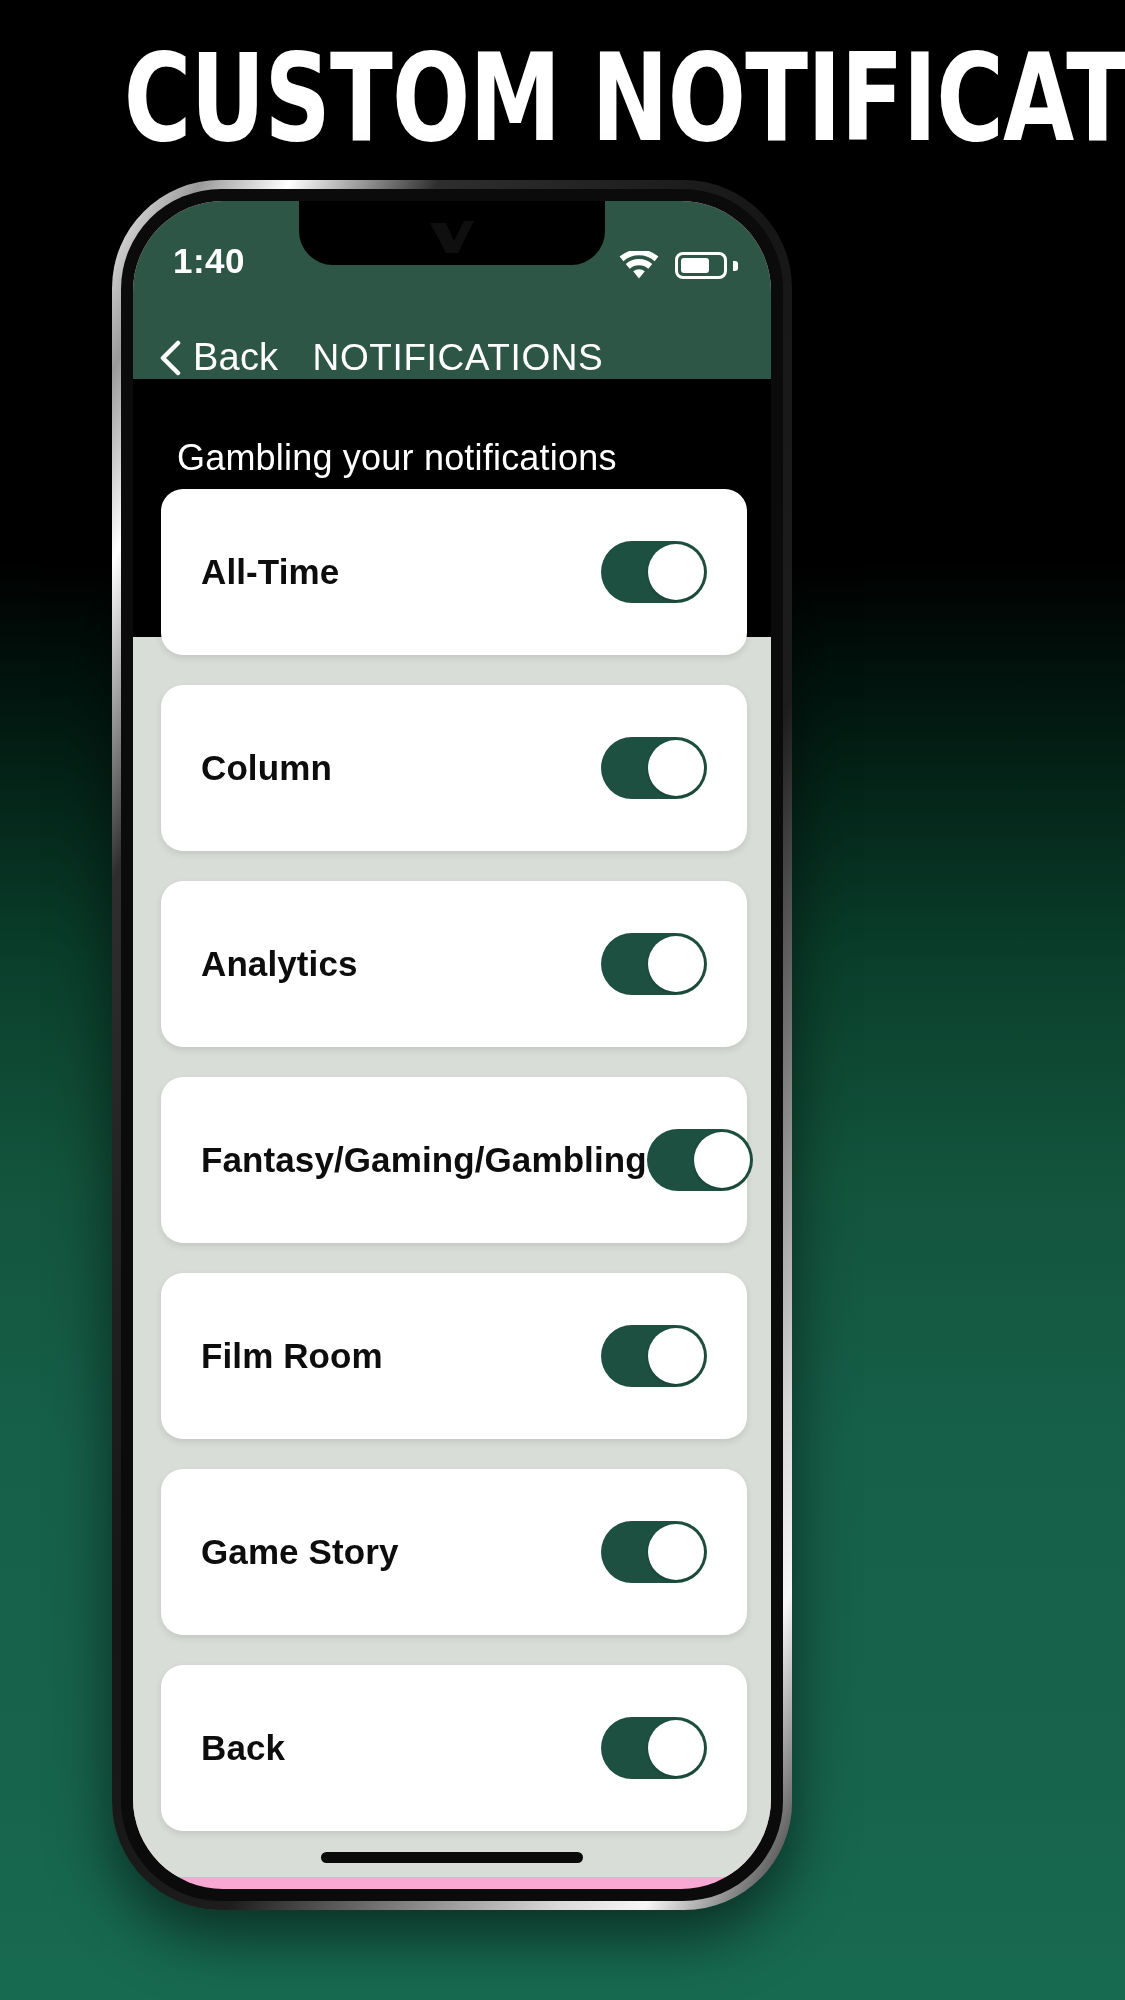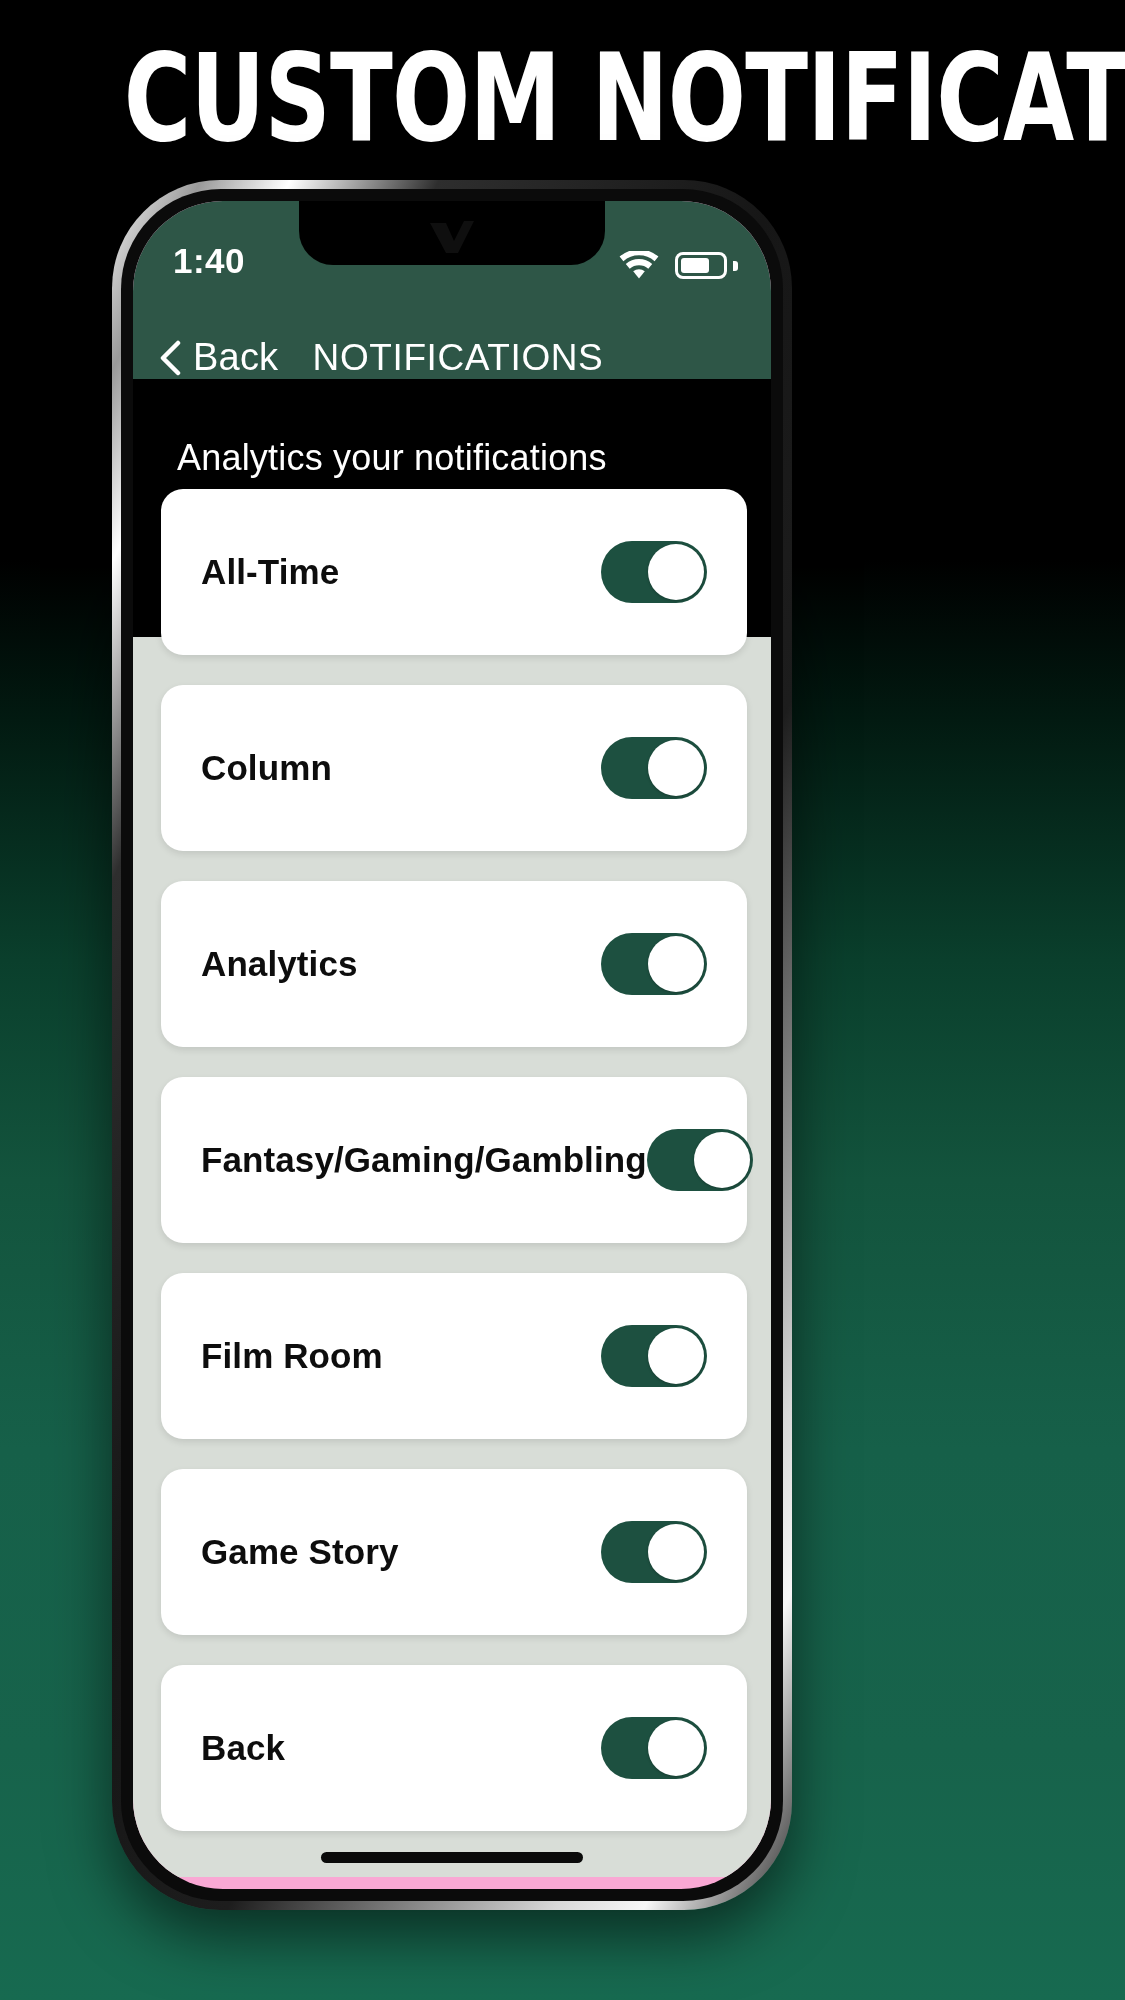--- a/index.html
+++ b/index.html
@@ -273,21 +273,21 @@
           <div id="back-btn">
             <svg id="back-chevron" viewBox="0 0 22 36">
               <polyline points="19,3 4,18 19,33" fill="none" stroke="#ffffff" stroke-width="4.5" stroke-linecap="round" stroke-linejoin="round"></polyline>
             </svg>
             <span id="back-label">Back</span>
           </div>
           <div id="nav-title">NOTIFICATIONS</div>
         </div>
 
         <div id="intro-block">
-          <div id="intro-text">Analytics your notifications</div>
+          <div id="intro-text">Gambling your notifications</div>
         </div>
 
         <div id="list-area">
           <div id="cards">
               <div class="row-card">
                 <div class="row-label">All-Time</div>
                 <div class="toggle">
                   <div class="knob"></div>
                 </div>
               </div>

